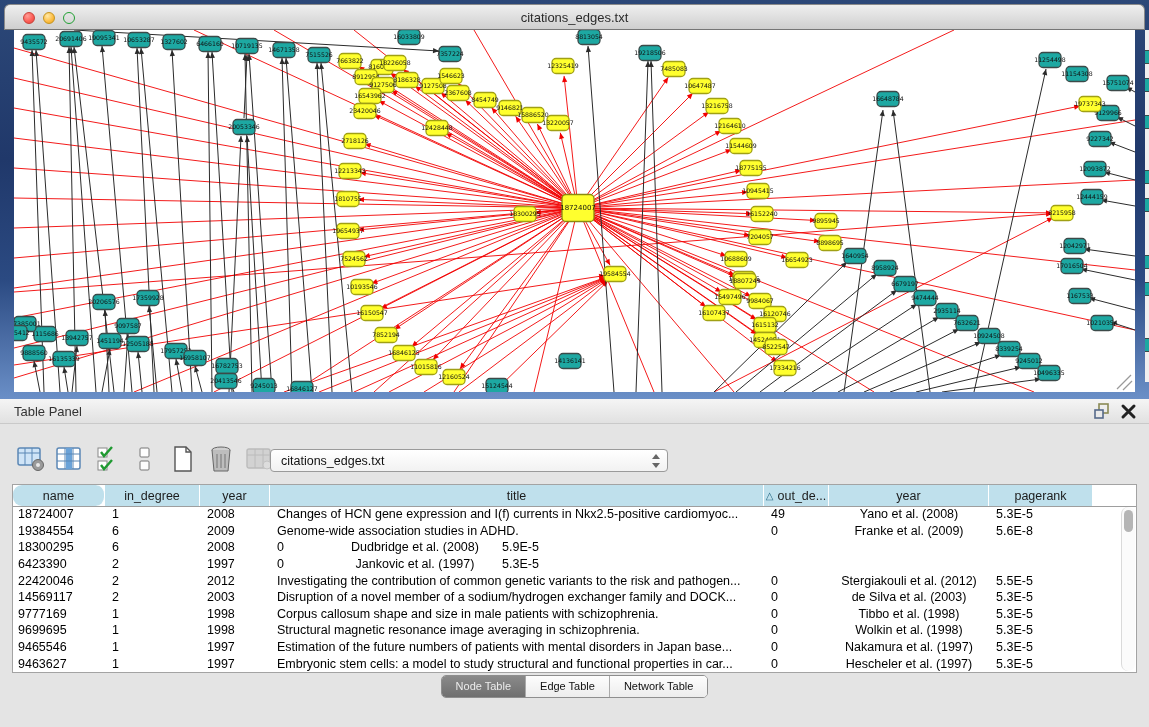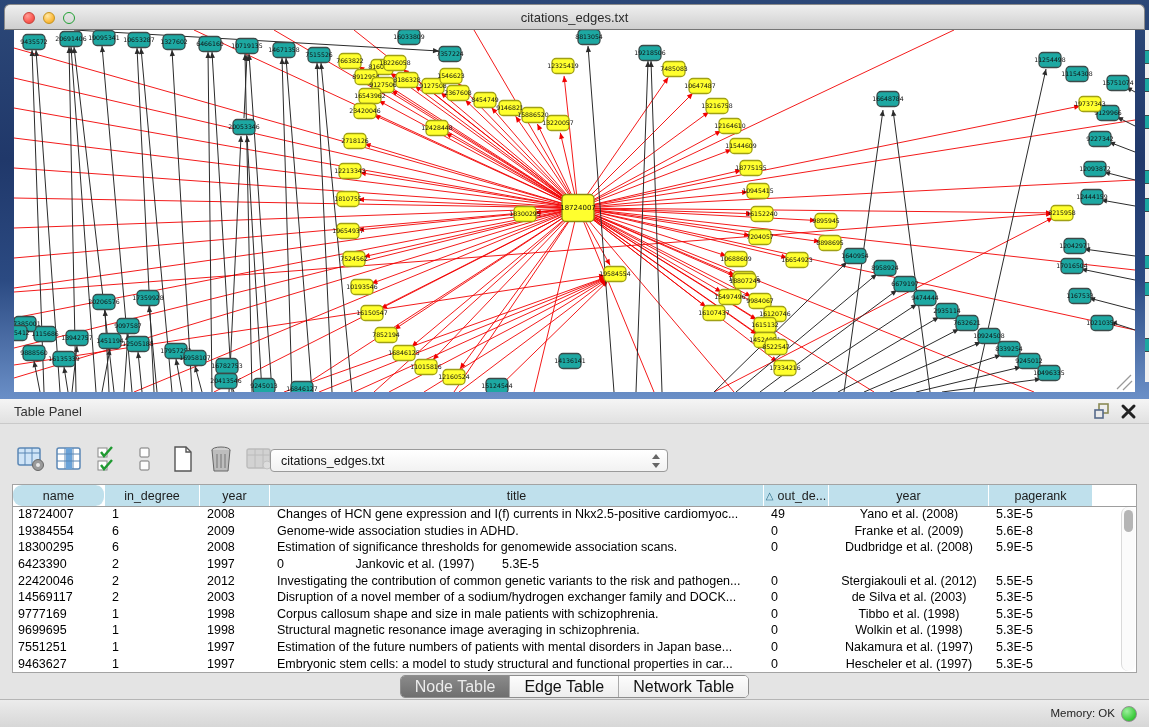--- a/index.html
+++ b/index.html
@@ -43,21 +43,21 @@
     font-size:12.5px;color:#1c1c1c;display:flex;align-items:center;justify-content:center;flex:none;}
   .sorttri{font-size:10px;margin-right:4px;color:#2a6a86;}
   .tbody{position:absolute;left:0;top:21px;right:14px;bottom:0;}
   .trow{display:flex;height:16.6px;align-items:center;}
   .tcell{box-sizing:border-box;font-size:12.5px;color:#000;white-space:nowrap;overflow:hidden;flex:none;}
   .al{padding-left:7px;text-align:left;} .ac{text-align:center;} .name-pad{padding-left:5px;}
   .vscroll{position:absolute;right:1px;top:22px;bottom:1px;width:13px;background:#fbfbfb;border-left:1px solid #dadada;border-radius:7px;}
   .vthumb{position:absolute;left:2px;top:3px;width:9px;height:22px;border-radius:5px;background:#b5b5b5;}
   .tabbar{position:absolute;left:0;top:276px;width:100%;height:22px;display:flex;justify-content:center;}
   .segs{display:flex;height:21px;border:1px solid #8e8e8e;border-radius:5px;overflow:hidden;background:#fcfcfc;}
-  .seg{padding:0 14px;font-size:16px;line-height:21px;color:#111;background:linear-gradient(#fdfdfd,#ededed);border-right:1px solid #aaa;cursor:pointer;}
+  .seg{padding:0 14px;font-size:11px;line-height:21px;color:#111;background:linear-gradient(#fdfdfd,#ededed);border-right:1px solid #aaa;cursor:pointer;}
   .seg:last-child{border-right:none;}
   .seg.sel{background:linear-gradient(#8a8a8a,#6f6f6f);color:#ececec;}
   .statusbar{position:absolute;left:0;top:300px;width:100%;height:28px;box-sizing:border-box;
     background:linear-gradient(#ececec,#d7d7d7);border-top:1px solid #b5b5b5;}
   .mem{position:absolute;right:34px;top:7px;font-size:11.5px;color:#222;}
   .led{position:absolute;right:12px;top:6px;width:14px;height:14px;border-radius:50%;
     background:radial-gradient(circle at 35% 30%,#9cf09c,#3dcc3d 65%,#2f9a2f);border:1px solid #8f8f8f;}
 </style>
 </head>
 <body>
@@ -700,21 +700,20 @@
           <div class="tcell al" style="width: 70px;">2009</div>
           <div class="tcell al" style="width: 494px;">Genome-wide association studies in ADHD.</div>
           <div class="tcell al" style="width: 65px;">0</div>
           <div class="tcell ac" style="width: 160px;">Franke et al. (2009)</div>
           <div class="tcell al" style="width: 104px;">5.6E-8</div>
         </div>
         <div class="trow">
           <div class="tcell al name-pad" style="width: 92px;">18300295</div>
           <div class="tcell al" style="width: 95px;">6</div>
           <div class="tcell al" style="width: 70px;">2008</div>
-          <div class="tcell al" style="width: 494px;">Estimation of significance thresholds for genomewide association scans.</div>
           <div class="tcell al" style="width: 65px;">0</div>
           <div class="tcell ac" style="width: 160px;">Dudbridge et al. (2008)</div>
           <div class="tcell al" style="width: 104px;">5.9E-5</div>
         </div>
         <div class="trow">
           <div class="tcell al name-pad" style="width: 92px;">6423390</div>
           <div class="tcell al" style="width: 95px;">2</div>
           <div class="tcell al" style="width: 70px;">1997</div>
           <div class="tcell al" style="width: 65px;">0</div>
           <div class="tcell ac" style="width: 160px;">Jankovic et al. (1997)</div>
@@ -750,21 +749,21 @@
         <div class="trow">
           <div class="tcell al name-pad" style="width: 92px;">9699695</div>
           <div class="tcell al" style="width: 95px;">1</div>
           <div class="tcell al" style="width: 70px;">1998</div>
           <div class="tcell al" style="width: 494px;">Structural magnetic resonance image averaging in schizophrenia.</div>
           <div class="tcell al" style="width: 65px;">0</div>
           <div class="tcell ac" style="width: 160px;">Wolkin et al. (1998)</div>
           <div class="tcell al" style="width: 104px;">5.3E-5</div>
         </div>
         <div class="trow">
-          <div class="tcell al name-pad" style="width: 92px;">7551251</div>
+          <div class="tcell al name-pad" style="width: 92px;">9465546</div>
           <div class="tcell al" style="width: 95px;">1</div>
           <div class="tcell al" style="width: 70px;">1997</div>
           <div class="tcell al" style="width: 494px;">Estimation of the future numbers of patients with mental disorders in Japan base...</div>
           <div class="tcell al" style="width: 65px;">0</div>
           <div class="tcell ac" style="width: 160px;">Nakamura et al. (1997)</div>
           <div class="tcell al" style="width: 104px;">5.3E-5</div>
         </div>
         <div class="trow">
           <div class="tcell al name-pad" style="width: 92px;">9463627</div>
           <div class="tcell al" style="width: 95px;">1</div>
@@ -781,17 +780,13 @@
   </div>
 
   <div class="tabbar">
       <div class="segs" id="segs">
         <div class="seg sel">Node Table</div>
         <div class="seg">Edge Table</div>
         <div class="seg">Network Table</div>
       </div>
     </div>
 
-  <div class="statusbar">
-    <span class="mem">Memory: OK</span>
-    <span class="led"></span>
-  </div>
 </div>
 
 </body></html>

